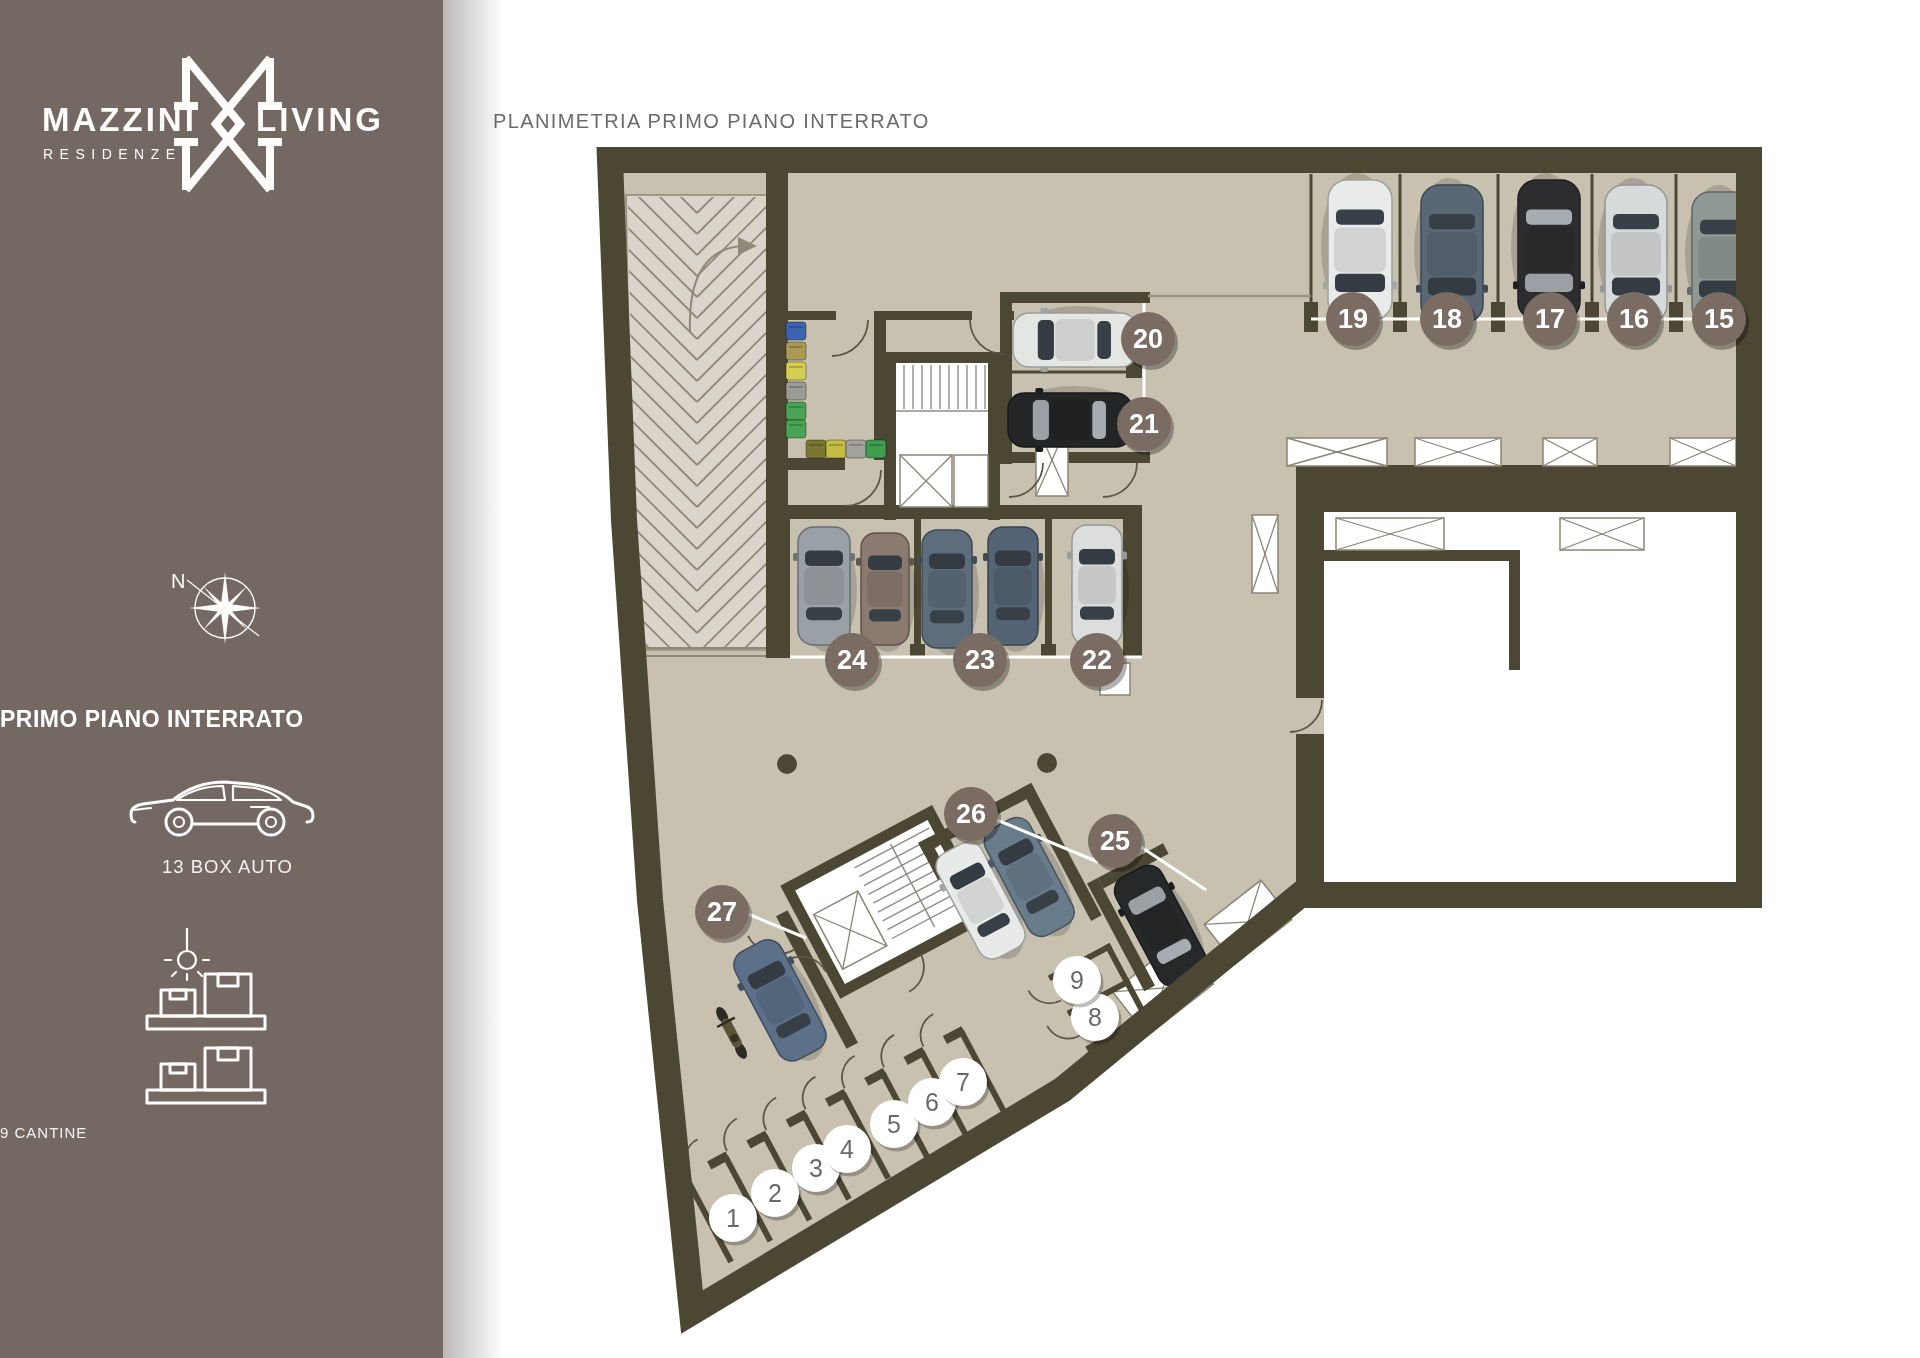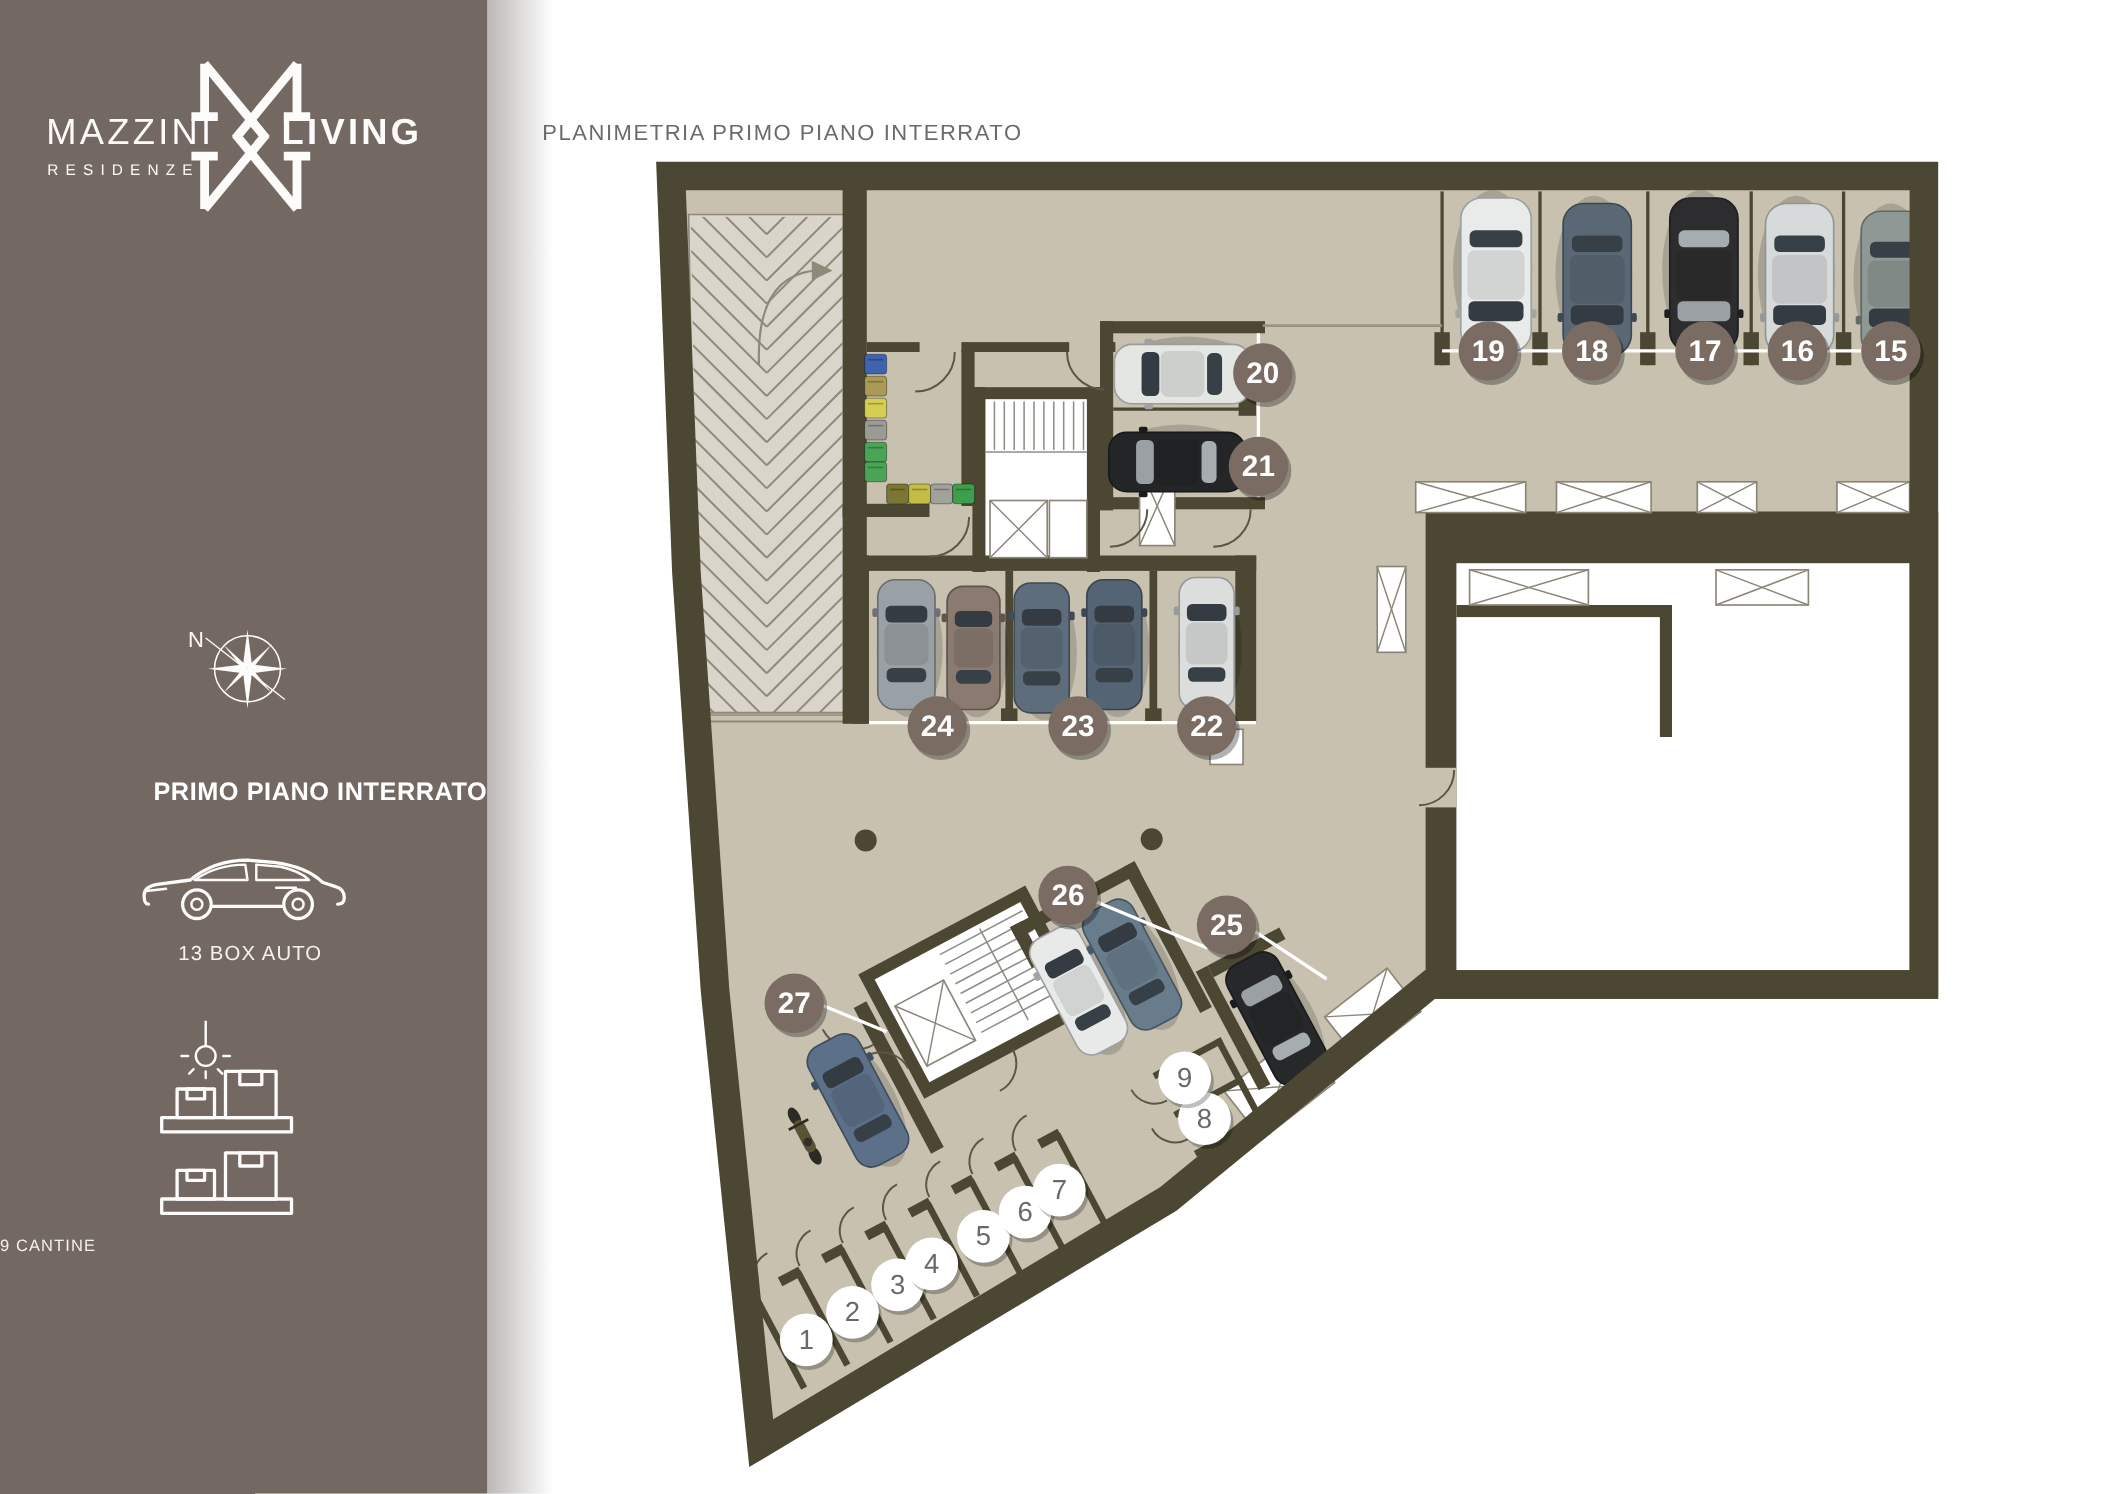--- a/index.html
+++ b/index.html
@@ -8,26 +8,26 @@
   }
   *{margin:0;padding:0;box-sizing:border-box}
   html,body{width:1920px;height:1358px;overflow:hidden;background:#fff;
     font-family:"Liberation Sans",sans-serif;}
   #stage{position:relative;width:1920px;height:1358px;background:#fff}
   #plan-svg{position:absolute;left:0;top:0}
   
   #sidebar{position:absolute;left:0;top:0;width:443px;height:1358px;background:var(--sidebar);color:#fff;z-index:5}
   #sidebar-shadow{position:absolute;left:443px;top:0;width:60px;height:1358px;z-index:4;
     background:linear-gradient(to right,rgba(60,52,48,.35),rgba(60,52,48,0));}
-  .logo-word-left{position:absolute;left:42px;top:101px;font-size:33px;font-weight:400;letter-spacing:3px;color:#fdfcfb}
+  .logo-word-left{position:absolute;left:42px;top:101px;font-size:33px;font-weight:700;letter-spacing:3px;color:#fdfcfb}
   .logo-word-right{position:absolute;left:256px;top:101px;font-size:33px;font-weight:700;letter-spacing:3px;color:#fdfcfb}
   .logo-sub{position:absolute;left:43px;top:146px;font-size:14px;letter-spacing:6.5px;color:#fdfcfb}
   .logo-mono{position:absolute;left:172px;top:44px}
   .compass-wrap{position:absolute;left:163px;top:558px}
-  .floor-title{position:absolute;left:0;top:706px;width:443px;text-align:right;font-size:23px;font-weight:700;letter-spacing:.5px;color:#fff}
+  .floor-title{position:absolute;left:0;top:706px;width:443px;text-align:left;font-size:23px;font-weight:700;letter-spacing:.5px;color:#fff}
   .stat-car{position:absolute;left:121px;top:760px}
   .stat-car-label{position:absolute;left:0;top:856px;width:455px;text-align:center;font-size:18.5px;letter-spacing:1px;color:#f4f1ef}
   .stat-cant{position:absolute;left:131px;top:928px}
   .stat-cant-label{position:absolute;left:0;top:1124px;width:357px;text-align:left;font-size:15px;letter-spacing:1px;color:#f4f1ef}
   .disclaimer{position:absolute;left:47px;top:1281px;font-size:13.5px;line-height:20px;letter-spacing:.3px;color:#ddd7d2}
   
   #main-title{position:absolute;left:493px;top:110px;font-size:20px;letter-spacing:1.4px;color:#6b6b6b;z-index:3}
   
   .floor{fill:var(--floor)}
   .wallstroke{fill:none;stroke:var(--wall);stroke-width:26px;stroke-linejoin:miter}

